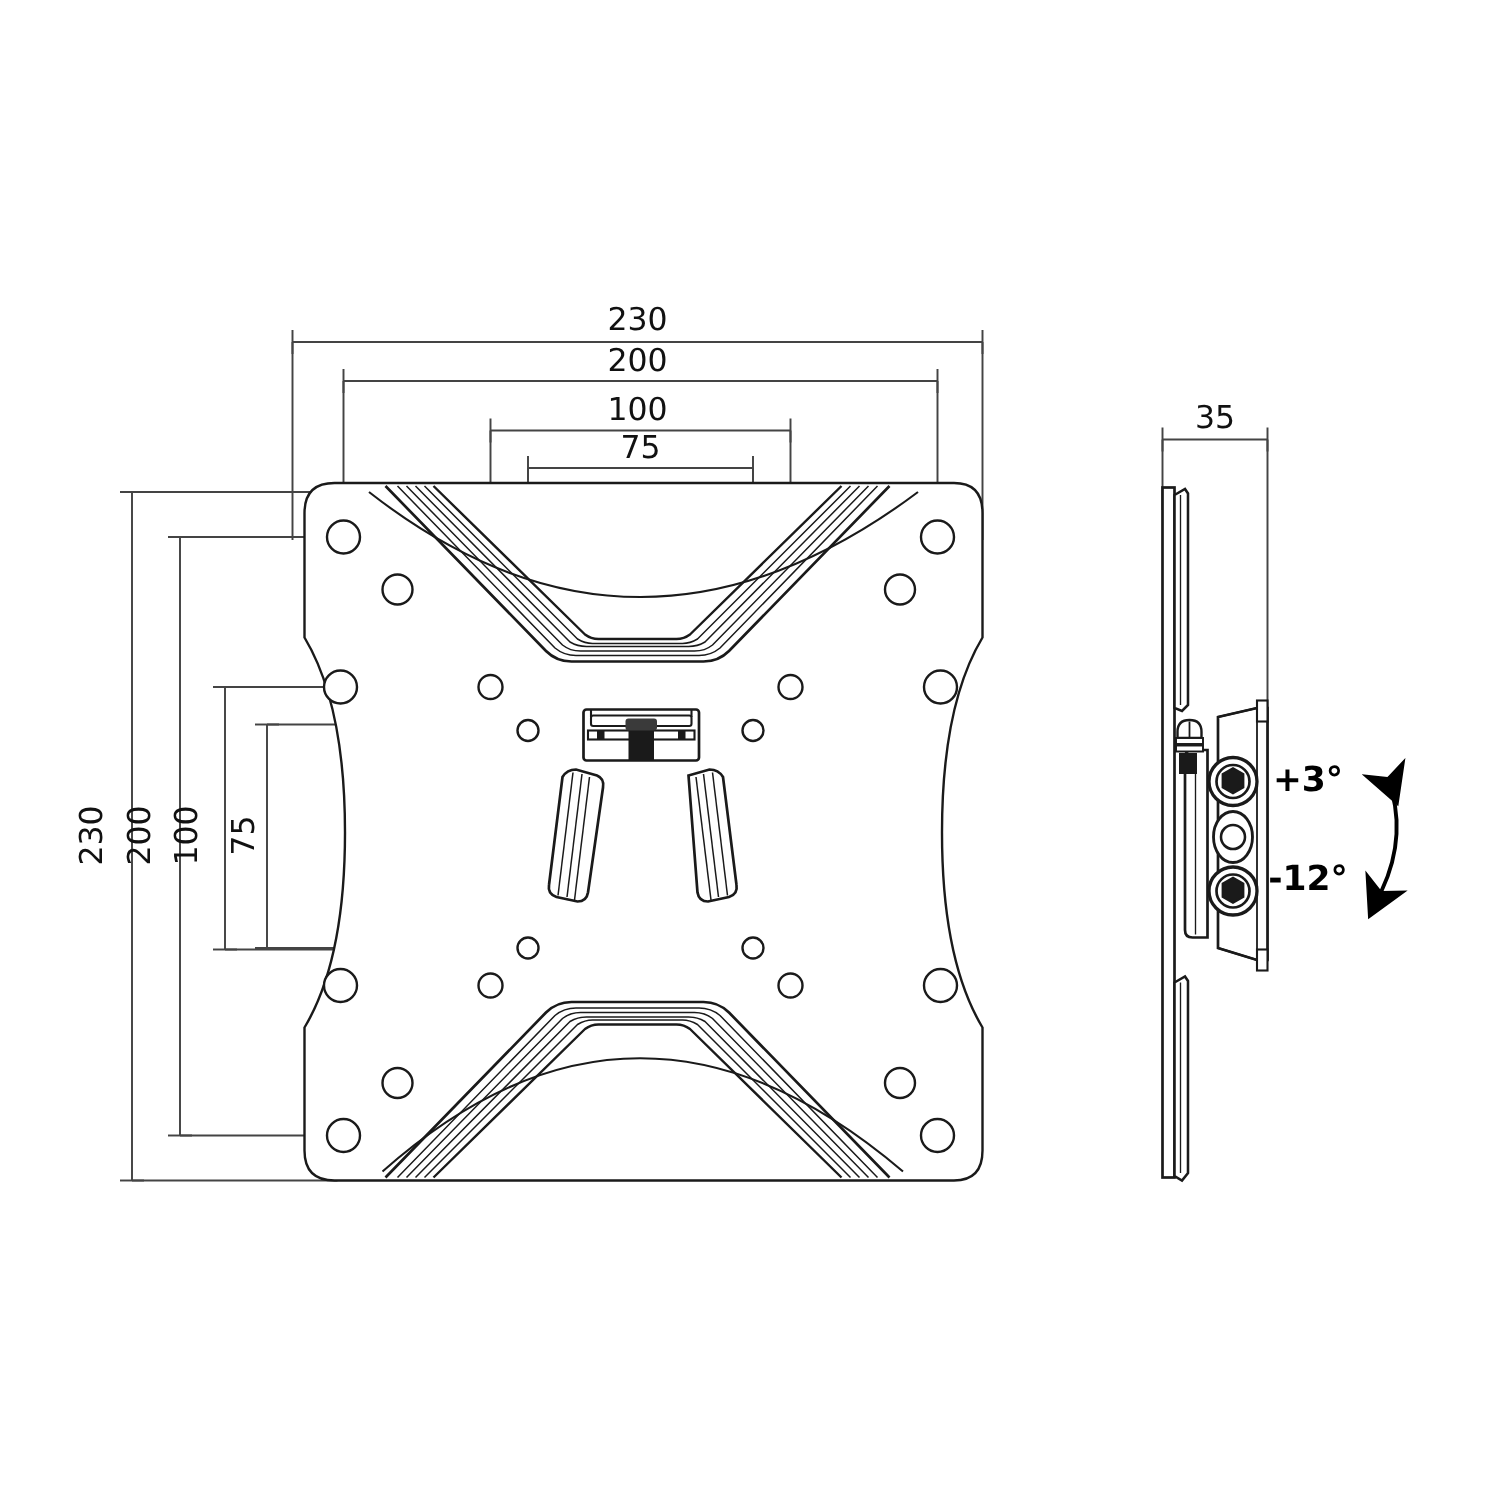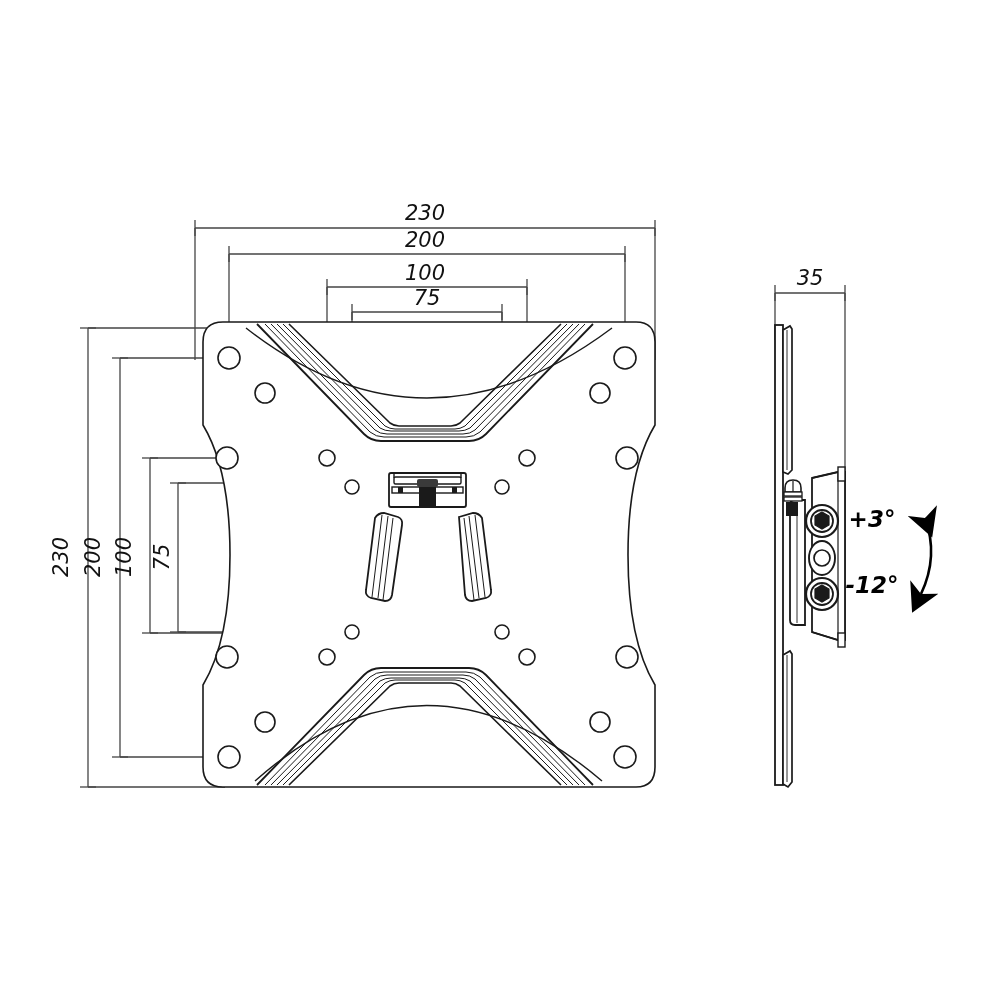--- a/index.html
+++ b/index.html
@@ -12,21 +12,20 @@
     height: 1000px;
     font-family: "DejaVu Sans", sans-serif;
     overflow: hidden;
     position: relative;
   }
   #drawing-root {
     position: absolute;
     left: 0; top: 0;
     width: 1000px;
     height: 1000px;
-    font-style: italic;
   }
   svg.sheet {
     display: block;
     width: 1000px;
     height: 1000px;
   }
   .dimtext {
     font-family: "DejaVu Sans", sans-serif;
     font-size: 21px;
     fill: #111111;

